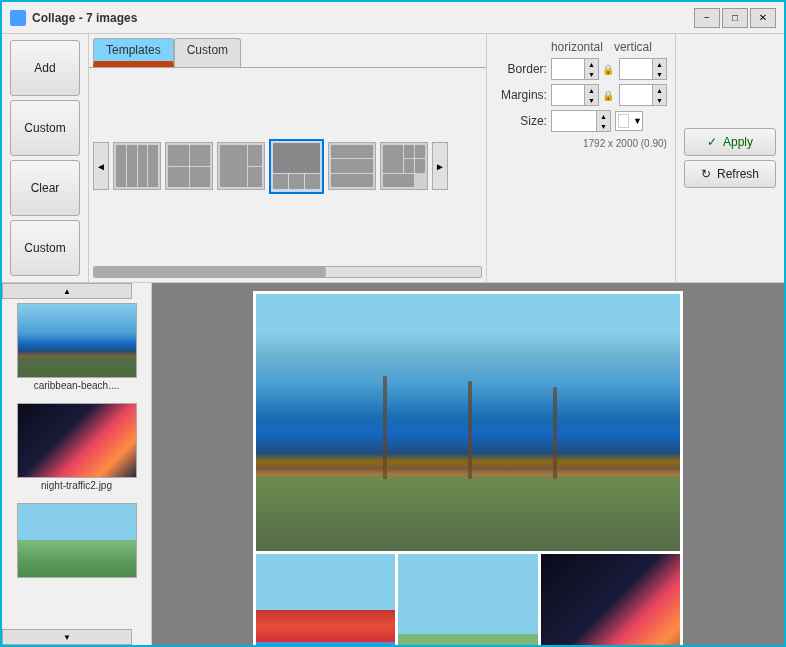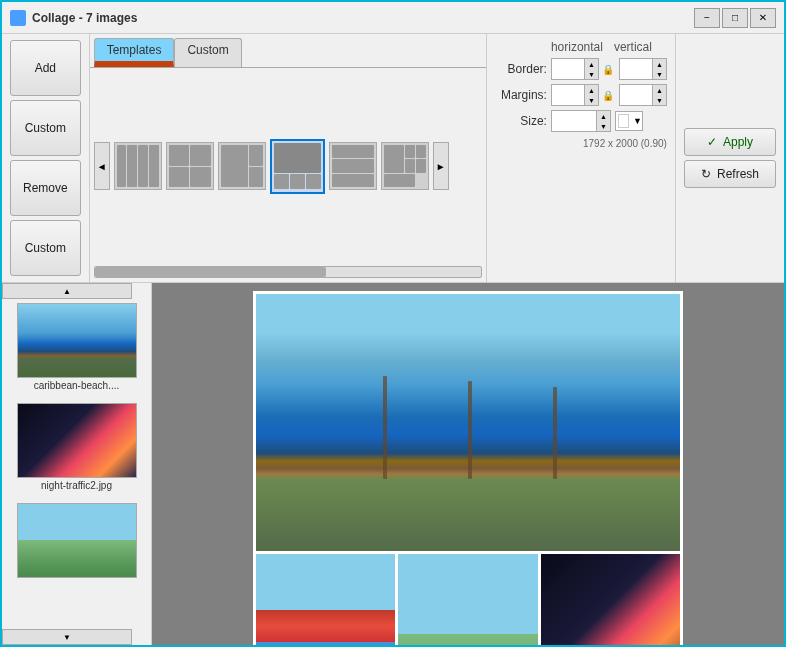--- a/index.html
+++ b/index.html
@@ -440,21 +440,21 @@
       <button class="titlebar-btn">□</button>
       <button class="titlebar-btn close">✕</button>
     </div>
   </div>
 
   <div class="toolbar">
 
     <div class="left-buttons">
       <button class="btn">Add</button>
       <button class="btn">Custom</button>
-      <button class="btn">Remove</button>
+      <button class="btn">Clear</button>
       <button class="btn">Custom</button>
     </div>
 
     <div class="templates-area">
       <div class="tab-row">
         <div class="tab active">Templates</div>
         <div class="tab">Custom</div>
       </div>
       <div class="template-grid">
         <button class="template-scroll-btn">◄</button>

